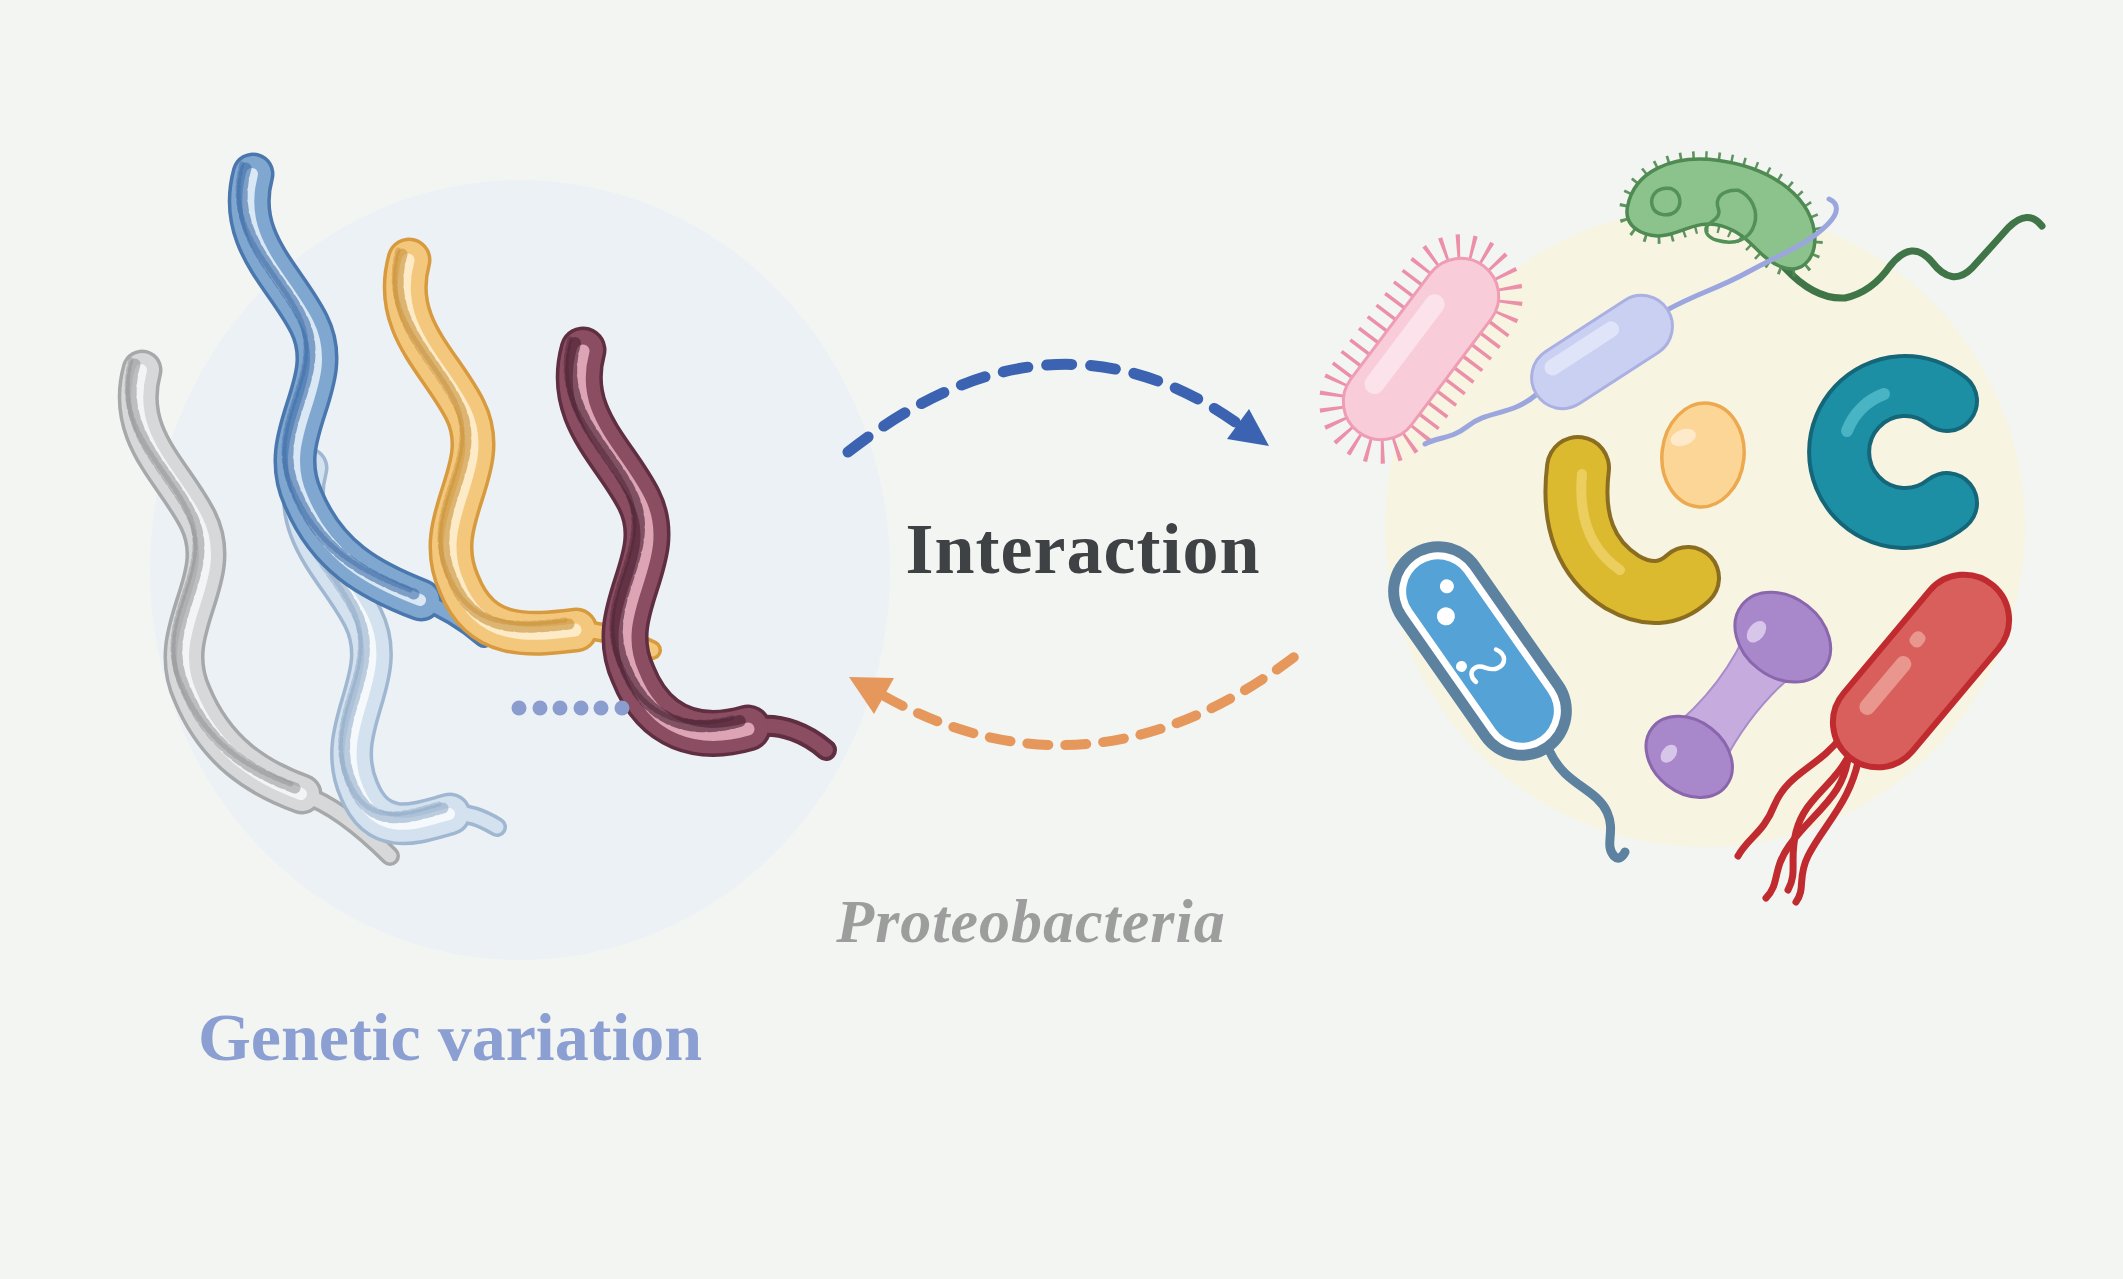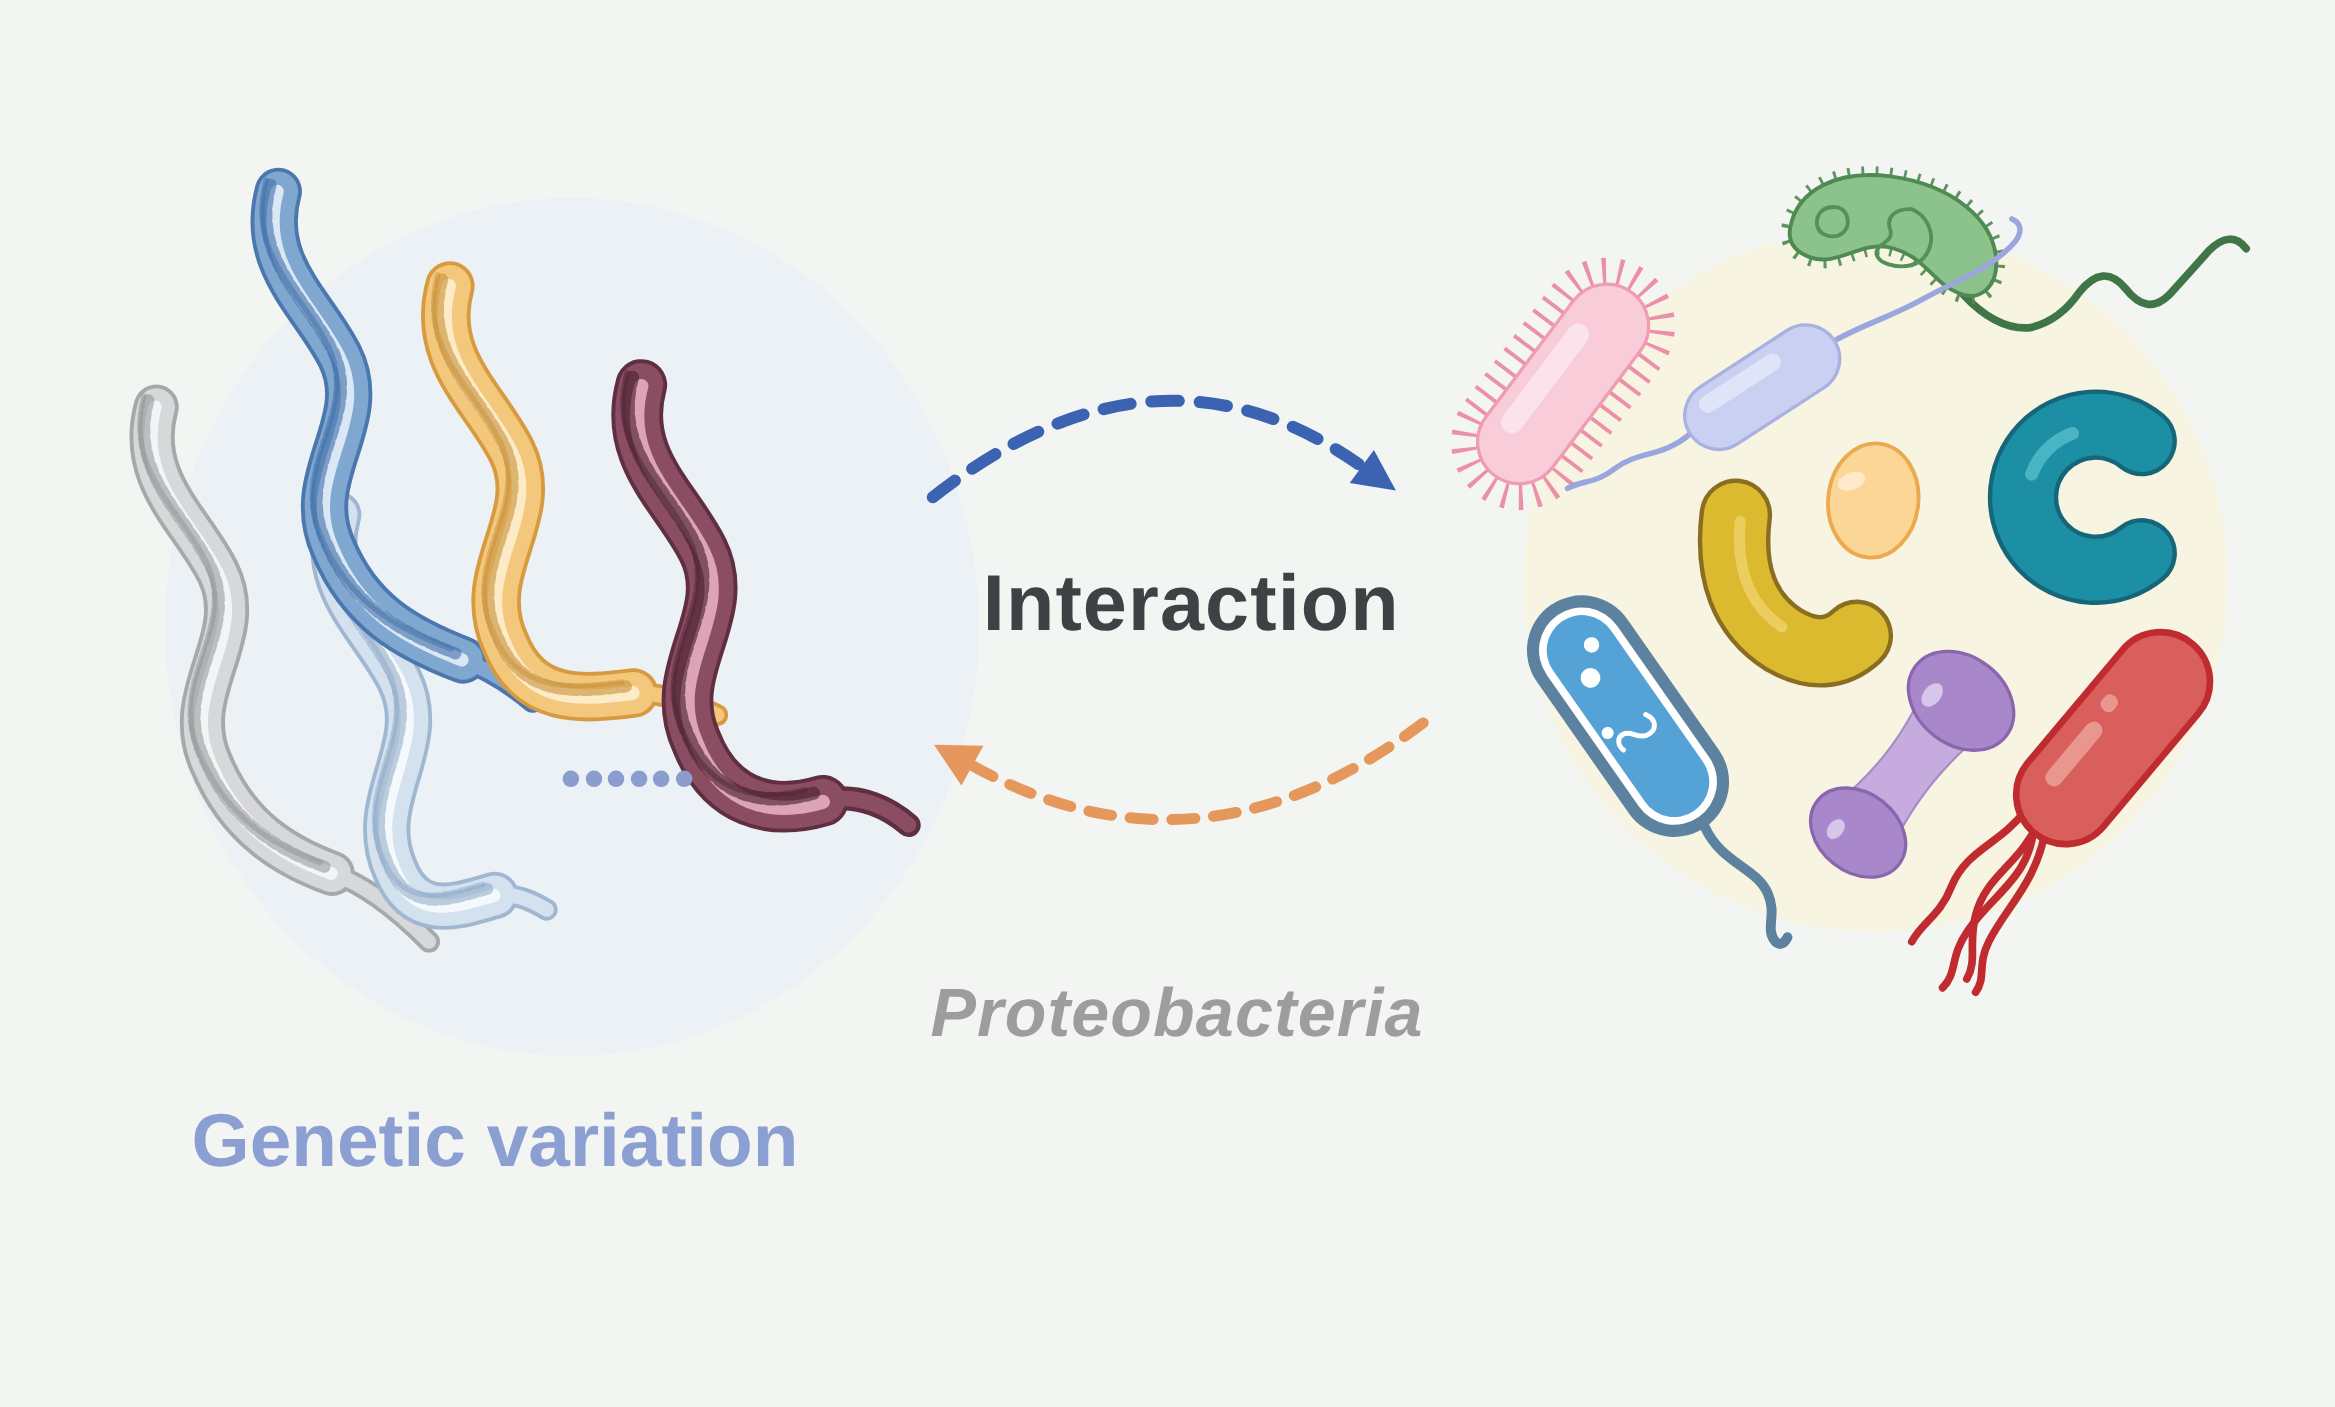--- a/index.html
+++ b/index.html
@@ -1,21 +1,21 @@
 <!DOCTYPE html>
 <html><head>
 <meta charset="utf-8">
 <style>
   html,body{margin:0;padding:0;background:#f3f5f2;}
   #stage{position:relative;width:2123px;height:1279px;overflow:hidden;
-         font-family:Liberation Sans, sans-serif;background:#f3f5f2;}
+         font-family:Liberation Serif, serif;background:#f3f5f2;}
   #art{position:absolute;left:0;top:0;}
   .label{position:absolute;white-space:nowrap;transform:translateX(-50%);font-weight:bold;}
   .label-interaction{left:1083px;top:508px;font-size:72px;color:#3e4244;letter-spacing:1px;}
-  .label-proteobacteria{left:1070px;top:886px;font-size:62px;color:#9d9d9d;font-style:italic;letter-spacing:1px;}
+  .label-proteobacteria{left:1031px;top:886px;font-size:62px;color:#9d9d9d;font-style:italic;letter-spacing:1px;}
   .label-genetic{left:450px;top:998px;font-size:68px;color:#8c9fd2;text-align:center;}
   .label-microbiome{left:1706px;top:972px;font-size:64px;color:#eac567;}
 </style>
 </head>
 <body>
 
 <div id="stage">
 
 <svg id="art" width="2123" height="1279" viewBox="0 0 2123 1279">
 

